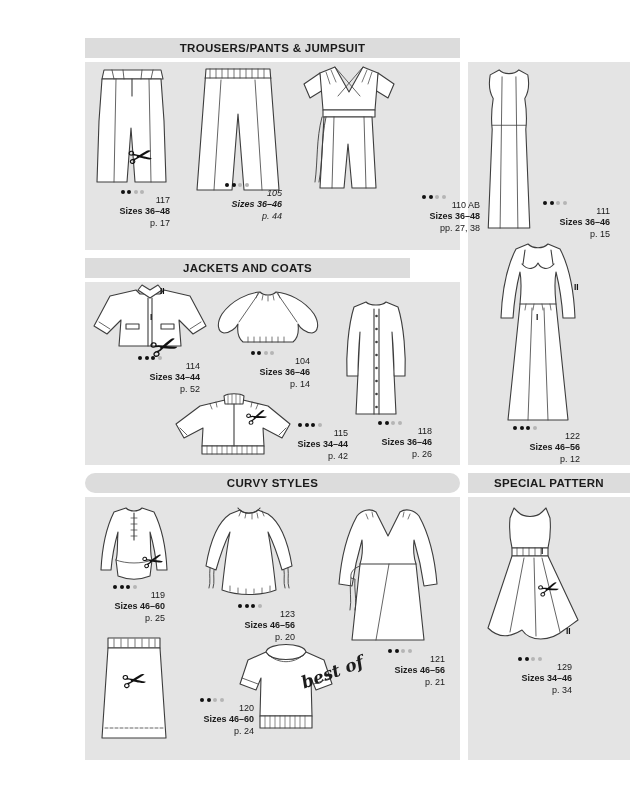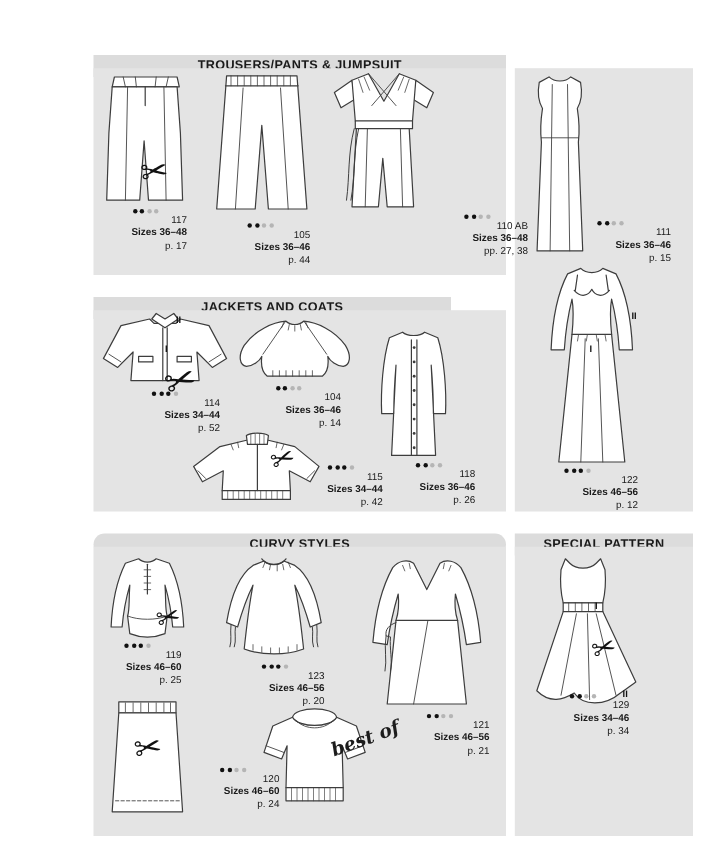--- a/index.html
+++ b/index.html
@@ -1,19 +1,19 @@
 <!DOCTYPE html>
 <html style="--panel: #e4e4e4; --header_bar: #dcdcdc; --ink: #1a1a1a; --dot_filled: #111111; --dot_empty: #b5b5b5;"><head>
 <meta charset="utf-8">
 <style>
   html,body{margin:0;padding:0;background:#fff;}
   .page{position:relative;width:638px;height:785px;background:#fff;overflow:hidden;
         font-family:"Liberation Sans","DejaVu Sans",sans-serif;color:var(--ink,#1a1a1a);}
   .header-bar{position:absolute;background:var(--header_bar,#dcdcdc);text-align:center;
-        font-weight:bold;font-size:11.5px;line-height:20px;letter-spacing:.3px;height:20px;margin-top:12px;}
+        font-weight:bold;font-size:11.5px;line-height:20px;letter-spacing:.3px;height:20px;}
   .panel{position:absolute;background:var(--panel,#e4e4e4);}
   .label{position:absolute;text-align:right;font-size:9px;line-height:1.25;}
   .label .dots{height:7px;display:flex;align-items:center;justify-content:center;}
   .dot{display:inline-block;width:4px;height:4px;border-radius:50%;
        background:var(--dot_empty,#b5b5b5);margin:0 1.2px;}
   .dot.filled{background:var(--dot_filled,#111);}
   .label .sizes{font-weight:bold;}
   .garment{position:absolute;}
   .garment svg{width:100%;height:100%;display:block;}
   .scissors{position:absolute;color:#111;line-height:1;}
@@ -249,21 +249,21 @@
         <span class="dot filled"></span>
         <span class="dot filled"></span>
         <span class="dot"></span>
         <span class="dot"></span>
       </div>
     <div>117</div>
     <div class="sizes">Sizes 36–48</div>
     <div>p. 17</div>
   </div>
 
-  <div class="label" style="left:192px;top:201px;width:90px;">
+  <div class="label" style="left:192px;top:181px;width:90px;font-style:italic;">
     <div class="dots">
         <span class="dot filled"></span>
         <span class="dot filled"></span>
         <span class="dot"></span>
         <span class="dot"></span>
       </div>
     <div>105</div>
     <div class="sizes">Sizes 36–46</div>
     <div>p. 44</div>
   </div>
@@ -394,21 +394,21 @@
         <span class="dot filled"></span>
         <span class="dot"></span>
         <span class="dot"></span>
       </div>
     <div>120</div>
     <div class="sizes">Sizes 46–60</div>
     <div>p. 24</div>
   </div>
 
 
-  <div class="label" style="left:488px;top:629px;width:84px;">
+  <div class="label" style="left:488px;top:655px;width:84px;">
     <div class="dots">
         <span class="dot filled"></span>
         <span class="dot filled"></span>
         <span class="dot"></span>
         <span class="dot"></span>
       </div>
     <div>129</div>
     <div class="sizes">Sizes 34–46</div>
     <div>p. 34</div>
   </div>

